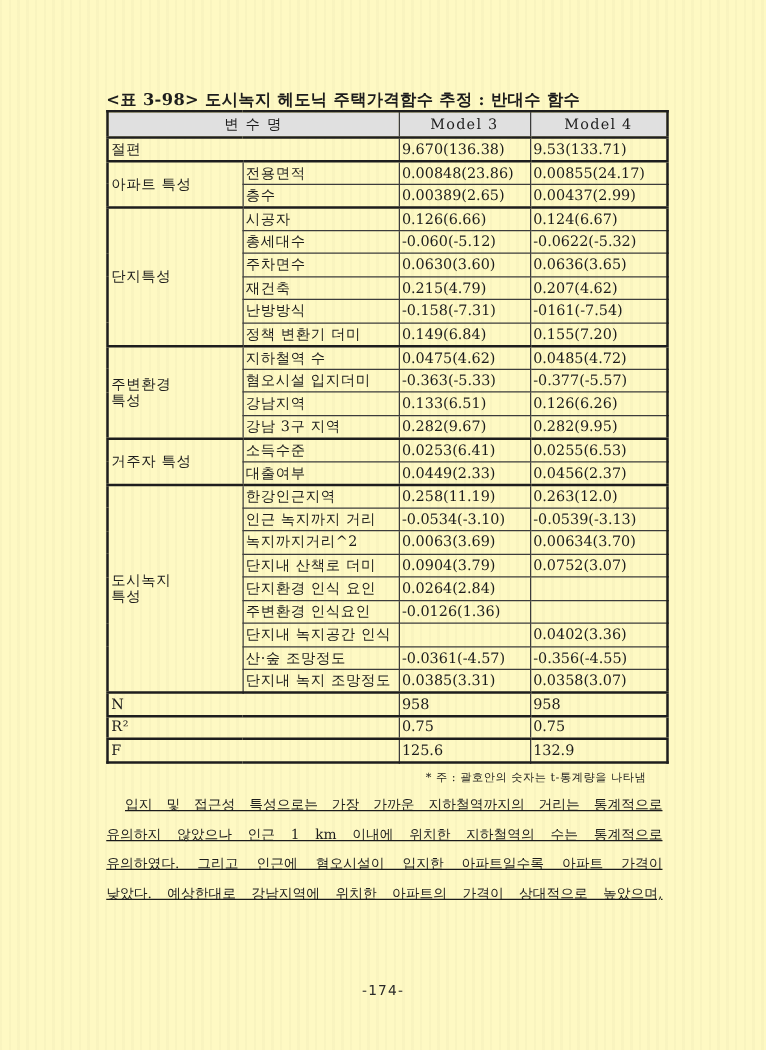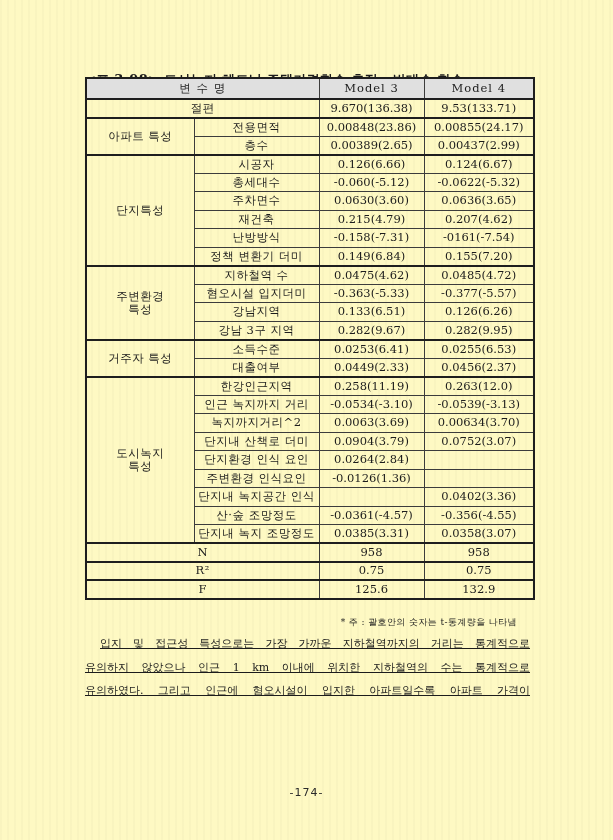--- a/index.html
+++ b/index.html
@@ -20,26 +20,25 @@
     background:repeating-linear-gradient(90deg,
       rgba(0,0,0,0.018) 0 2px, rgba(0,0,0,0) 2px 7px);
     pointer-events:none;
   }
   .doc-title {
     position:absolute; left:85px; top:71px; width:470px;
     font-size:13px; font-weight:bold; letter-spacing:0.3px;
     white-space:nowrap;
   }
   table.reg-table {
-    position:absolute; left:85px; top:77px;
+    position:absolute; left:85px; top:88px;
     width:448px;
     border-collapse:collapse;
     table-layout:fixed;
     font-size:11.5px;
-    text-align:center;
     border:2px solid #1e1e1e;
   }
   .reg-table th, .reg-table td {
     border:1px solid #3c3c3c;
     height:18.5px;
     padding:0 2px;
     line-height:1.1;
     font-weight:normal;
     overflow:hidden;
   }
@@ -246,17 +245,18 @@
         </tr>
       </tbody>
   </table>
 
   <div class="footnote">* 주 : 괄호안의 숫자는 t-통계량을 나타냄</div>
 
   <div class="body-text">
       <div class="body-line first">입지 및 접근성 특성으로는 가장 가까운 지하철역까지의 거리는 통계적으로</div>
       <div class="body-line">유의하지 않았으나 인근 1 km 이내에 위치한 지하철역의 수는 통계적으로</div>
       <div class="body-line">유의하였다. 그리고 인근에 혐오시설이 입지한 아파트일수록 아파트 가격이</div>
+      <div class="body-line">낮았다. 예상한대로 강남지역에 위치한 아파트의 가격이 상대적으로 높았으며,</div>
     </div>
 
   <div class="page-number">-174-</div>
 
 </div>
 
 </body></html>

